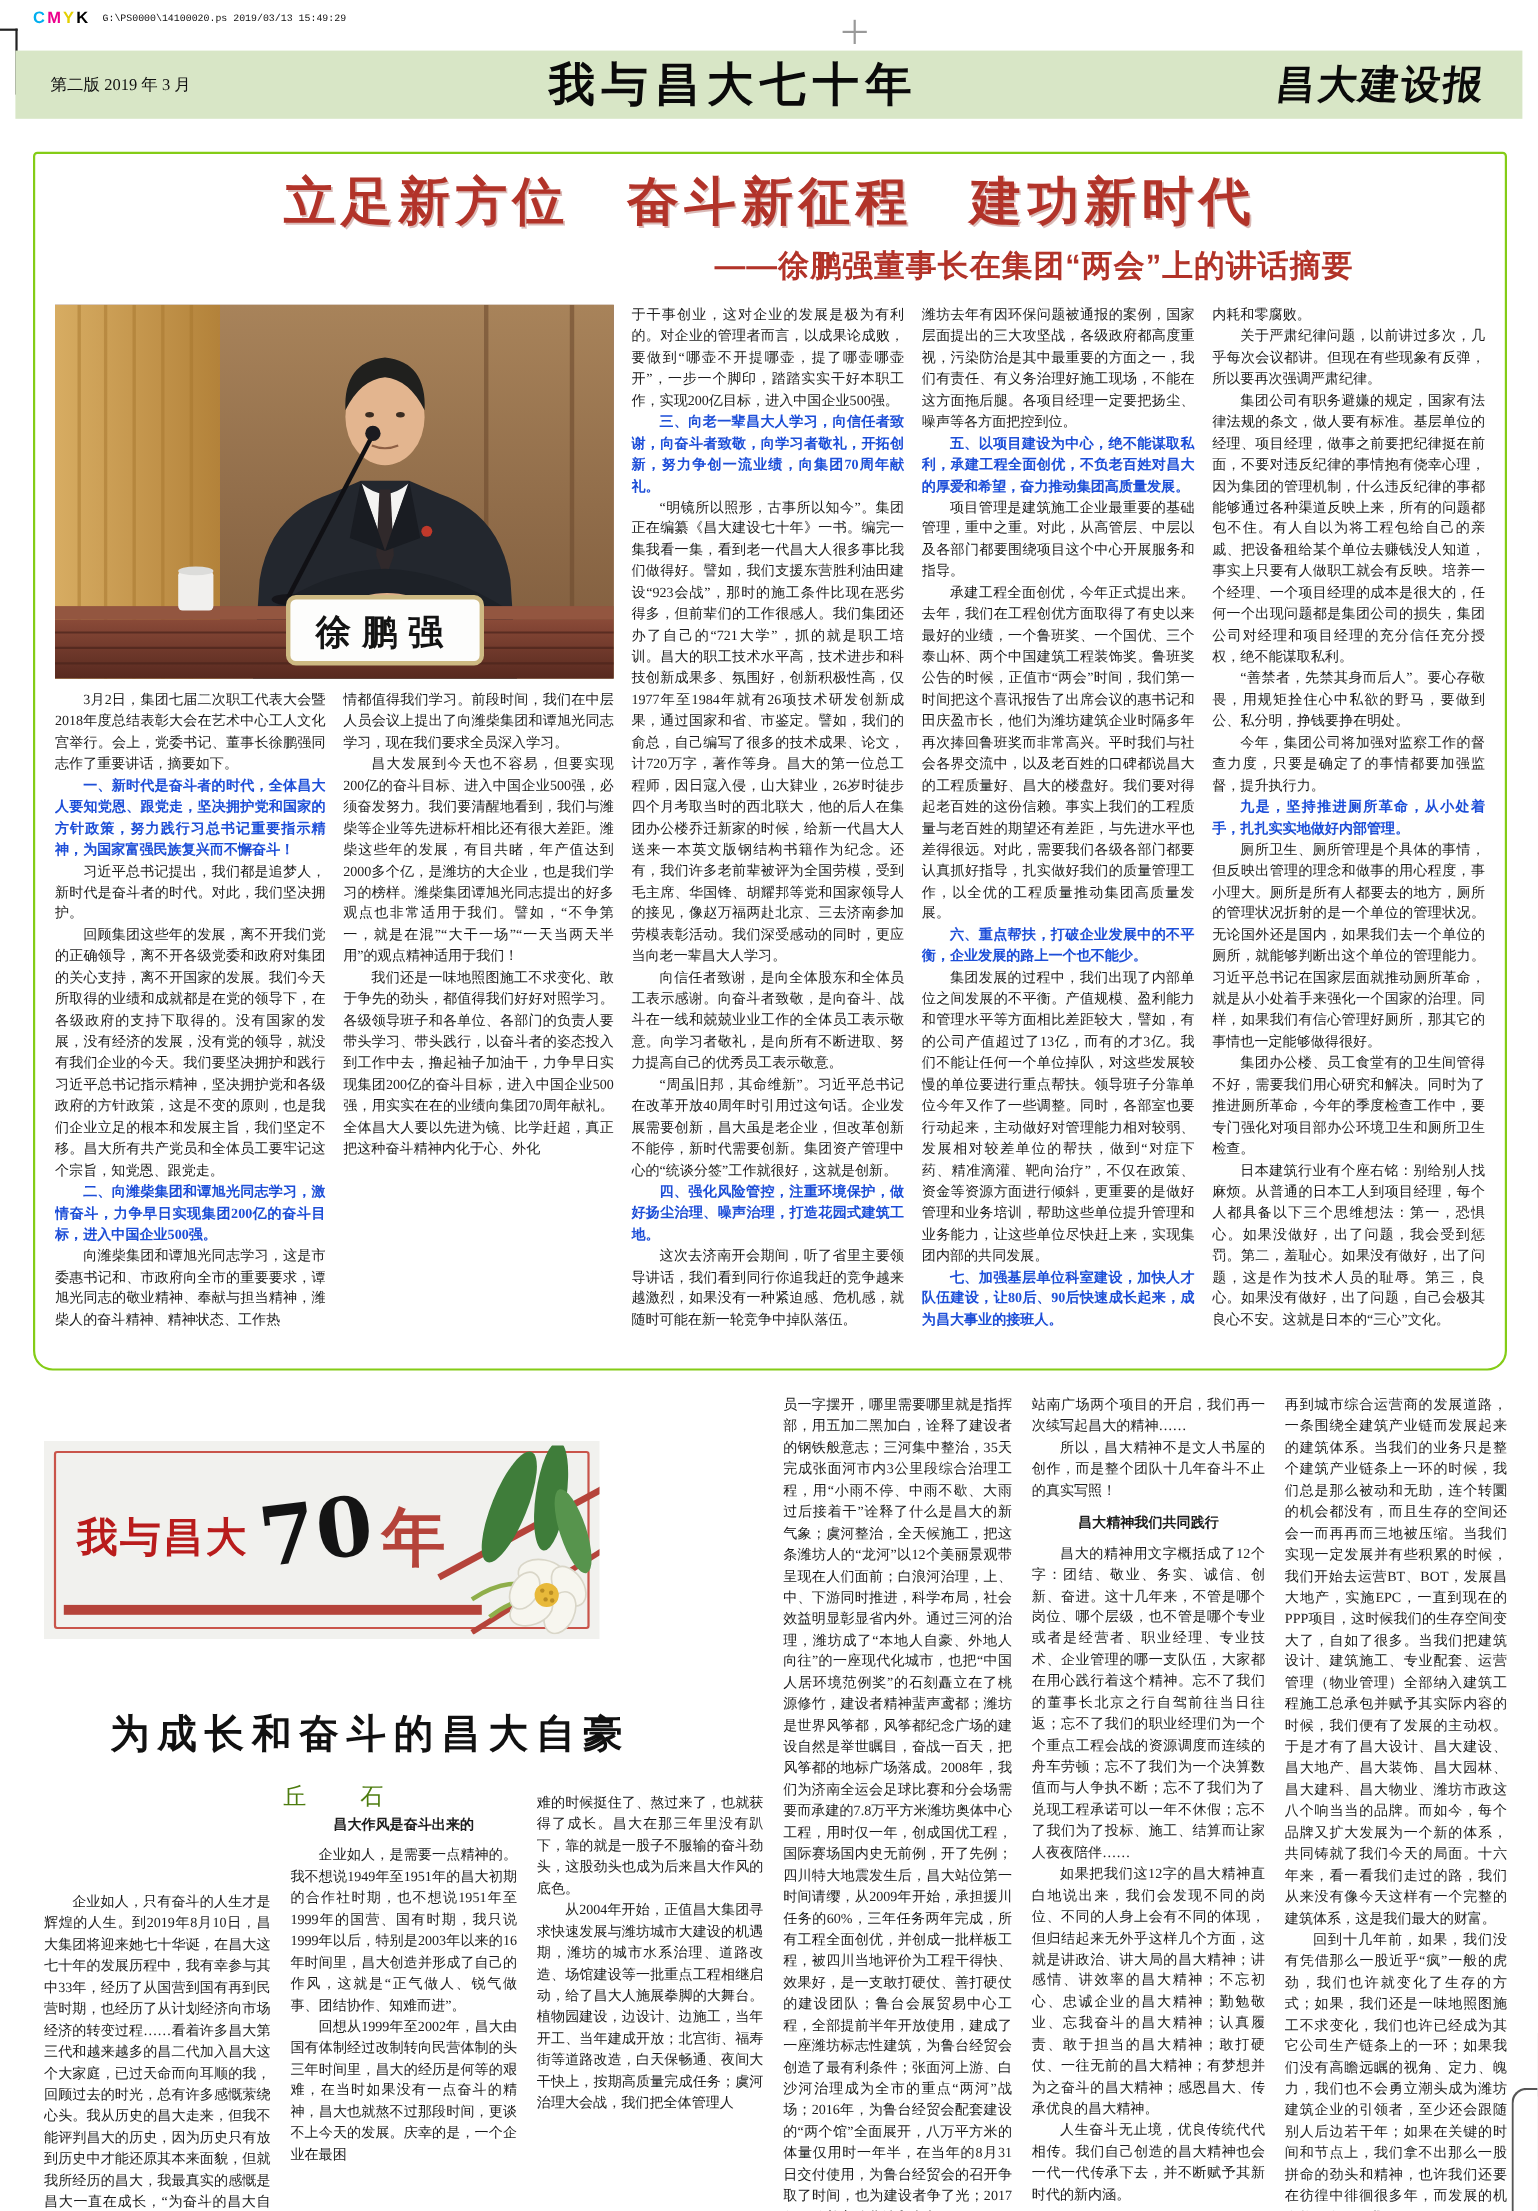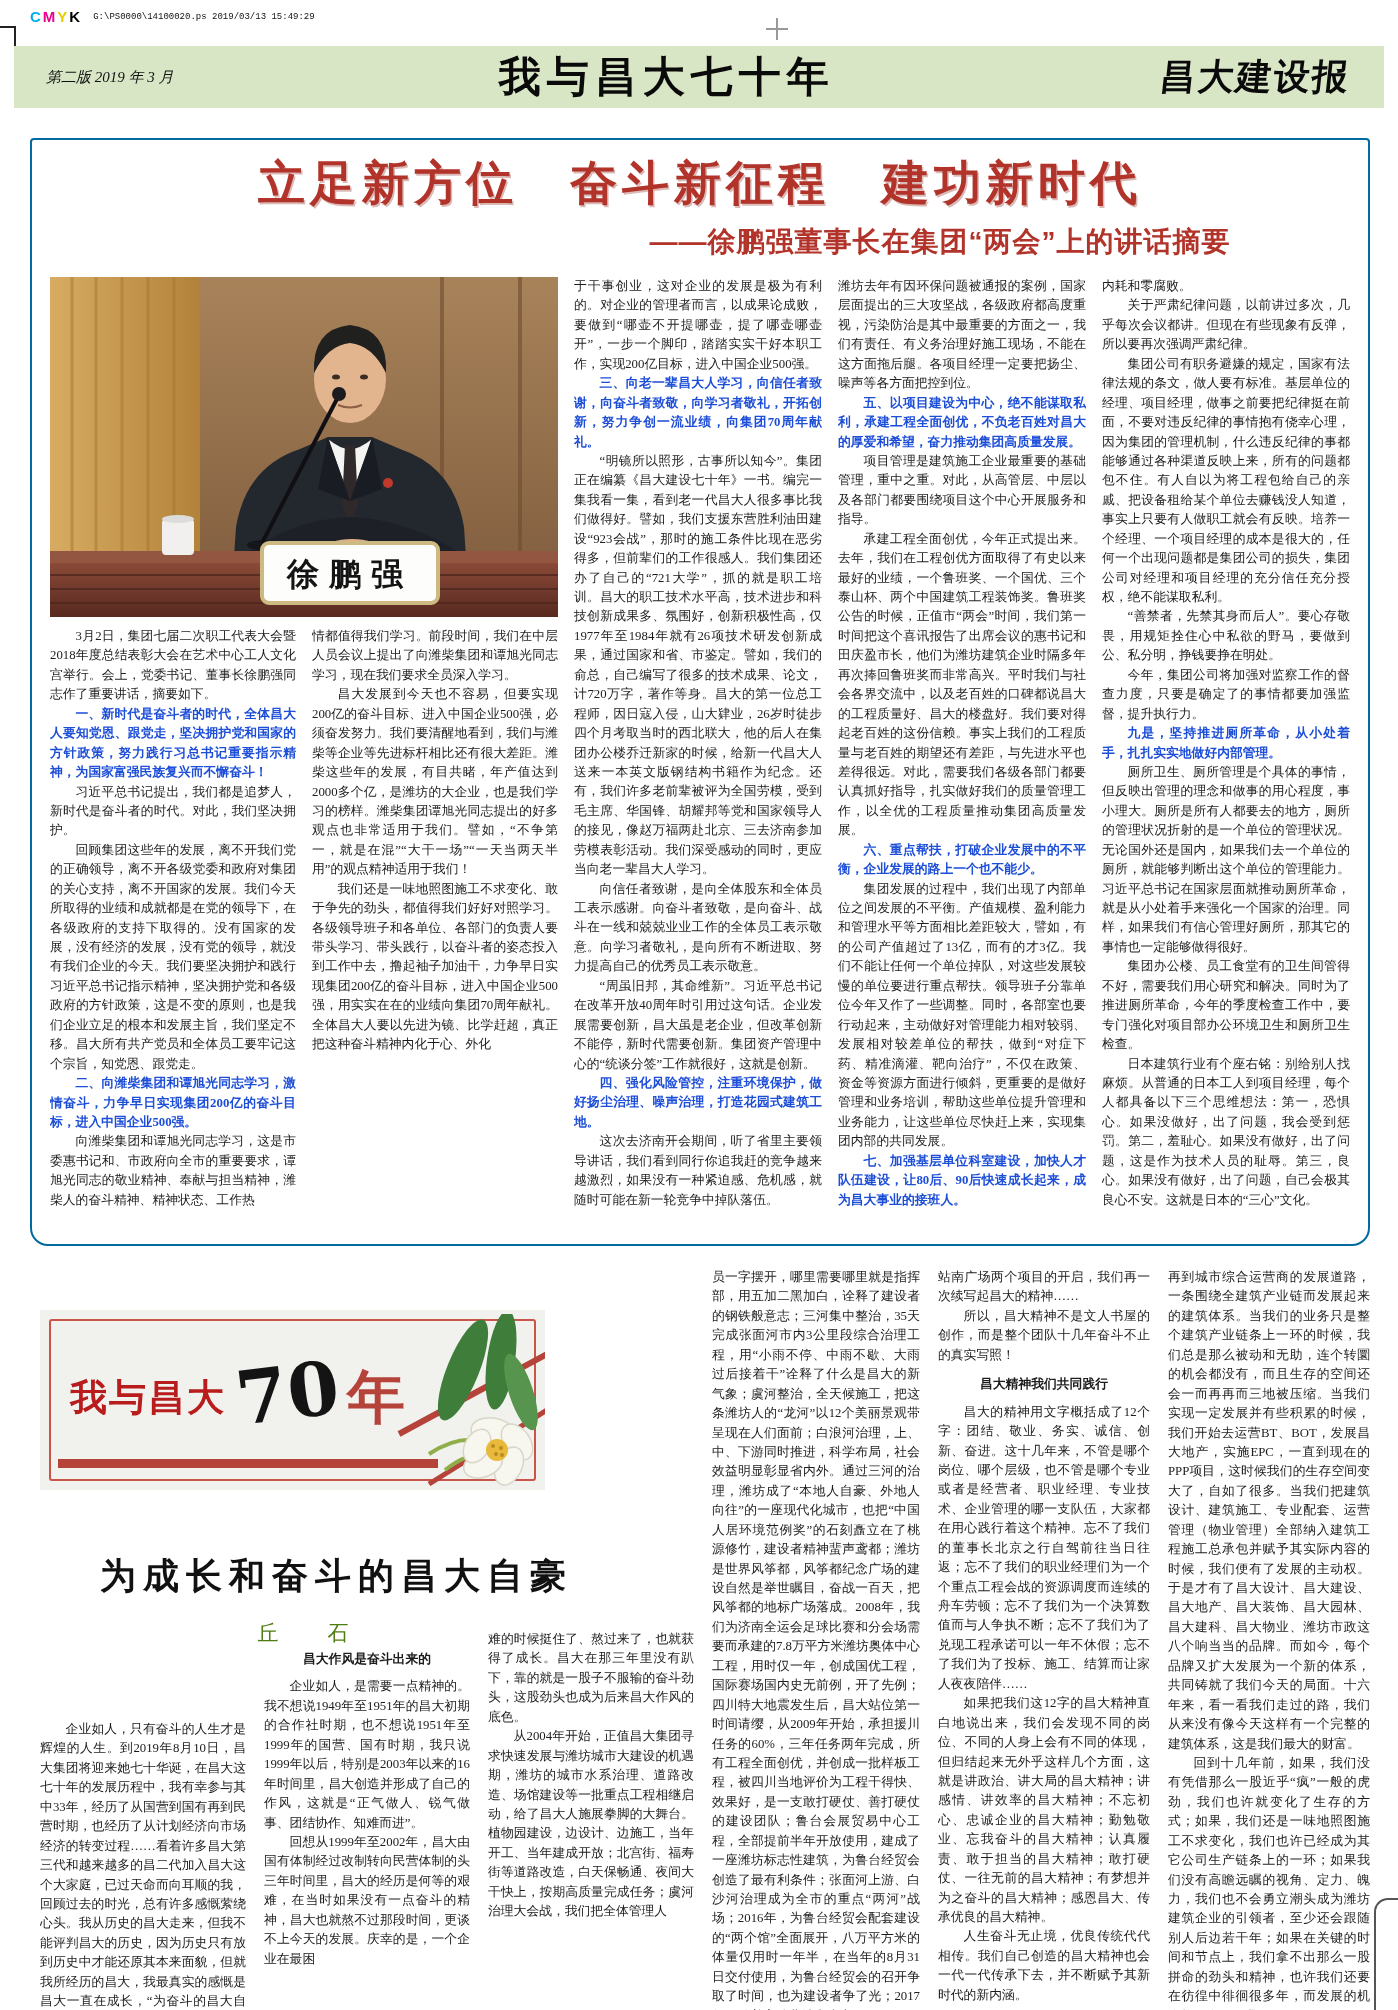--- a/index.html
+++ b/index.html
@@ -16,33 +16,33 @@
   .fileinfo { font-family:"Liberation Mono",monospace; font-size:9px; color:#111; margin-left:8px; letter-spacing:0; }
   .regcross { position:absolute; top:18px; left:766px; width:22px; height:22px; color:#888; }
   .regcross:before { content:""; position:absolute; left:10px; top:0; width:2px; height:22px; background:#999; }
   .regcross:after  { content:""; position:absolute; top:10px; left:0; height:2px; width:22px; background:#999; }
   .cropmark-tl { position:absolute; left:0; top:26px; width:16px; height:60px; border-right:2px solid #222; border-top:2px solid #222; }
   
   .masthead {
     position:absolute; left:14px; right:14px; top:46px; height:62px;
     background:#d8e6c6; display:flex; align-items:center;
   }
-  .edition { font-size:15px; color:#111; padding-left:32px; white-space:nowrap;font-style:italic; }
+  .edition { font-size:15px; color:#111; padding-left:32px; white-space:nowrap; }
   .masthead-title {
     flex:1; text-align:center; font-family:"Liberation Sans","DejaVu Sans",sans-serif;
     font-weight:900; font-size:42px; letter-spacing:6px; color:#0a0a0a;
   }
   .paper-name {
     padding-right:34px; font-family:"DejaVu Serif",serif; font-weight:bold;
     font-size:36px; letter-spacing:2px; transform:skewX(-6deg); color:#0a0a0a; white-space:nowrap;
   }
   
   .main-box {
     position:absolute; left:30px; top:138px; width:1340px; height:1108px;
-    border:2px solid #0369a1; border-radius:4px 4px 18px 18px;
+    border:2px solid #84cc16; border-radius:4px 4px 18px 18px;
     padding:12px 18px 10px 18px; overflow:hidden; background:#fff;
   }
   .headline {
     text-align:center; color:#b23329; font-family:"Liberation Sans","DejaVu Sans",sans-serif;
     font-weight:900; font-size:47px; letter-spacing:5px;
     text-shadow:1.5px 1.5px 0 rgba(130,25,15,.3); white-space:nowrap;
   }
   .subhead {
     margin-top:8px; text-align:center; padding-left:480px;
     color:#b23329; font-family:"Liberation Sans","DejaVu Sans",sans-serif;

